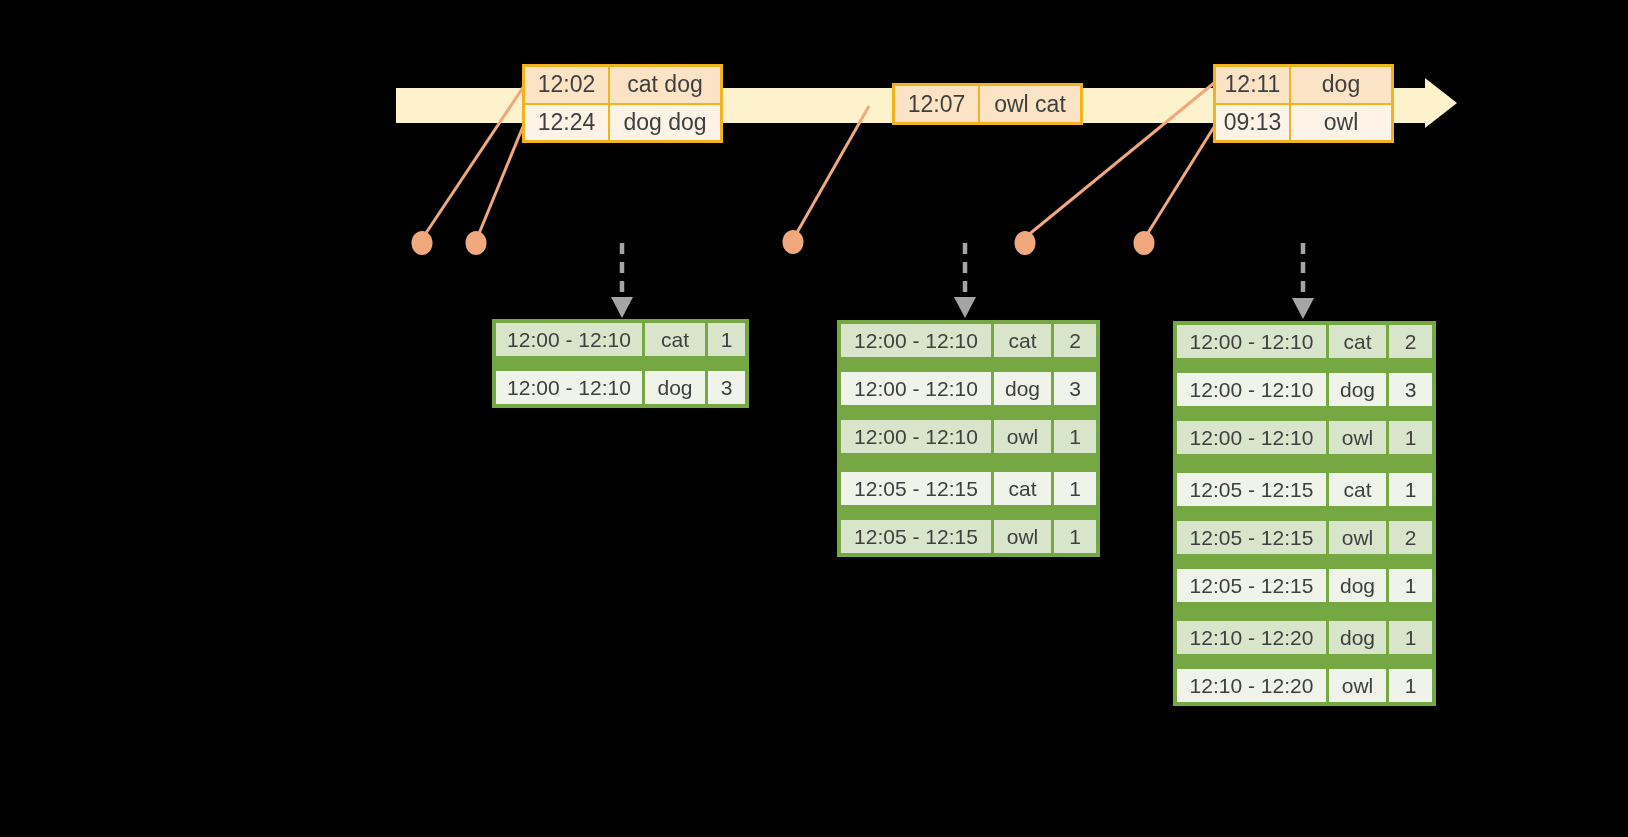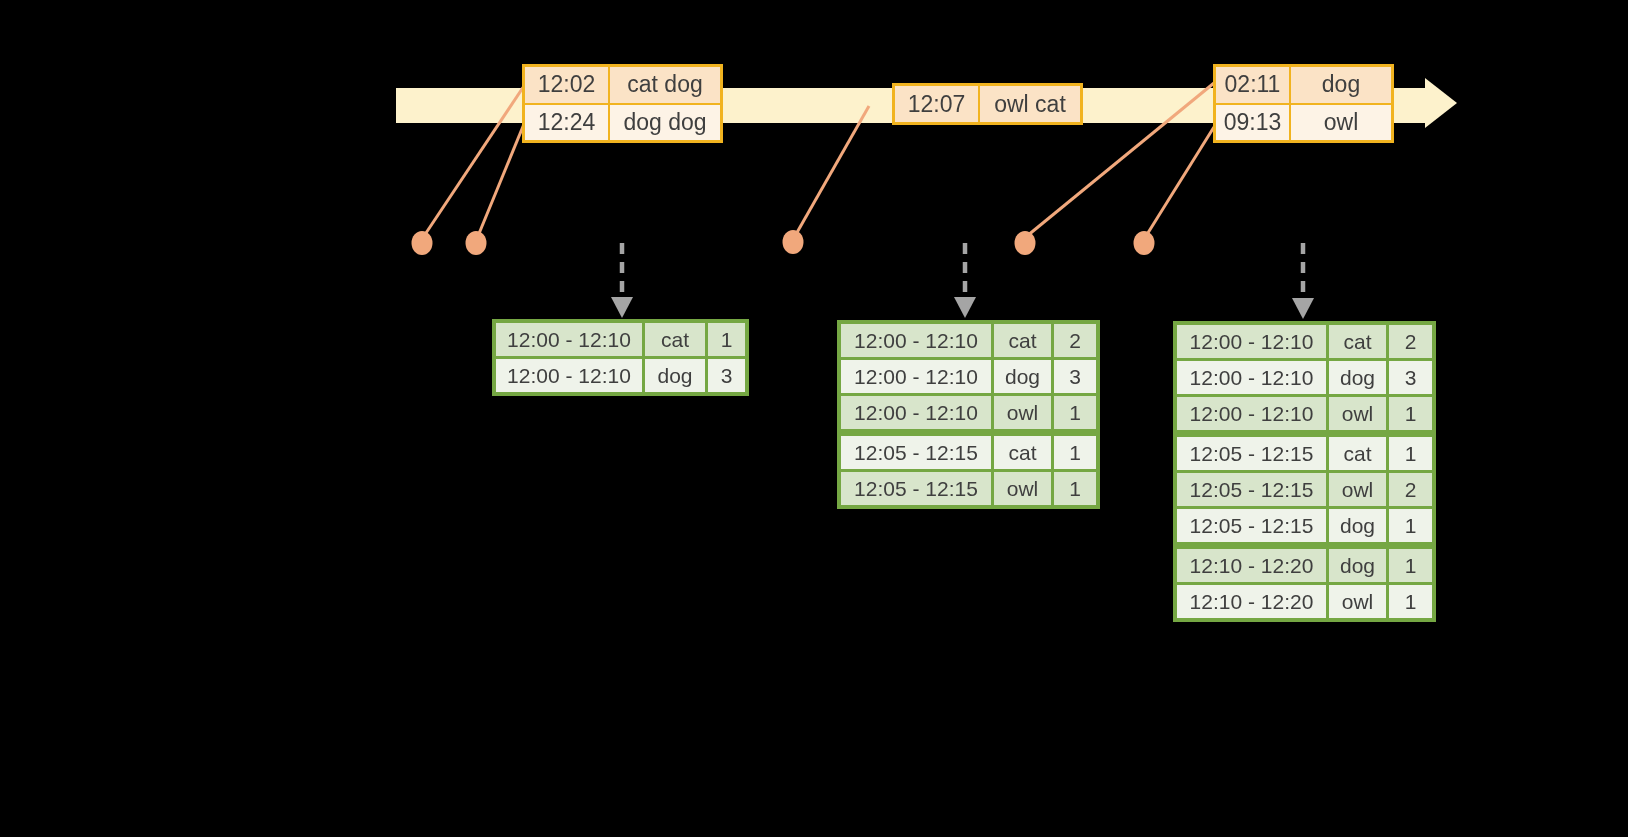--- a/index.html
+++ b/index.html
@@ -26,21 +26,21 @@
   .ev-row:nth-child(odd) .ev-cell{background:var(--event-fill-dark);}
   .ev-row:nth-child(even) .ev-cell{background:var(--event-fill-light);}
   .eb1{left:522px;top:64px;width:201px;height:79px;}
   .eb1 .ev-time{width:83px;}
   .eb2{left:892px;top:83px;width:191px;height:42px;}
   .eb2 .ev-time{width:83px;}
   .eb2 .ev-row .ev-cell{background:var(--event-fill-dark);}
   .eb3{left:1213px;top:64px;width:181px;height:79px;}
   .eb3 .ev-time{width:73px;}
   
-  .result-table{position:absolute;z-index:2;display:flex;flex-direction:column;gap:3px;
+  .result-table{position:absolute;z-index:2;display:flex;flex-direction:column;gap:15px;
     background:var(--table-border);border:4px solid var(--table-border);box-sizing:content-box;}
   .rt-row{display:flex;gap:3px;}
   .rt-row.group-start{margin-top:4px;}
   .rt-cell{height:33px;line-height:33px;text-align:center;font-size:21px;color:var(--text-color);}
   .rt-row:nth-child(odd) .rt-cell{background:var(--table-fill-dark);}
   .rt-row:nth-child(even) .rt-cell{background:var(--table-fill-light);}
   .rt1{left:492px;top:319px;}
   .rt1 .rt-window{width:146px;} .rt1 .rt-word{width:60px;} .rt1 .rt-count{width:37px;}
   .rt2{left:837px;top:320px;}
   .rt2 .rt-window{width:150px;} .rt2 .rt-word{width:57px;} .rt2 .rt-count{width:42px;}
@@ -87,21 +87,21 @@
       </div>
     </div>
   <div class="event-box eb2">
       <div class="ev-row">
         <div class="ev-cell ev-time">12:07</div>
         <div class="ev-cell ev-words">owl cat</div>
       </div>
     </div>
   <div class="event-box eb3">
       <div class="ev-row">
-        <div class="ev-cell ev-time">02:11</div>
+        <div class="ev-cell ev-time">12:11</div>
         <div class="ev-cell ev-words">dog</div>
       </div>
       <div class="ev-row">
         <div class="ev-cell ev-time">09:13</div>
         <div class="ev-cell ev-words">owl</div>
       </div>
     </div>
 
   <div class="result-table rt1">
       <div class="rt-row">

